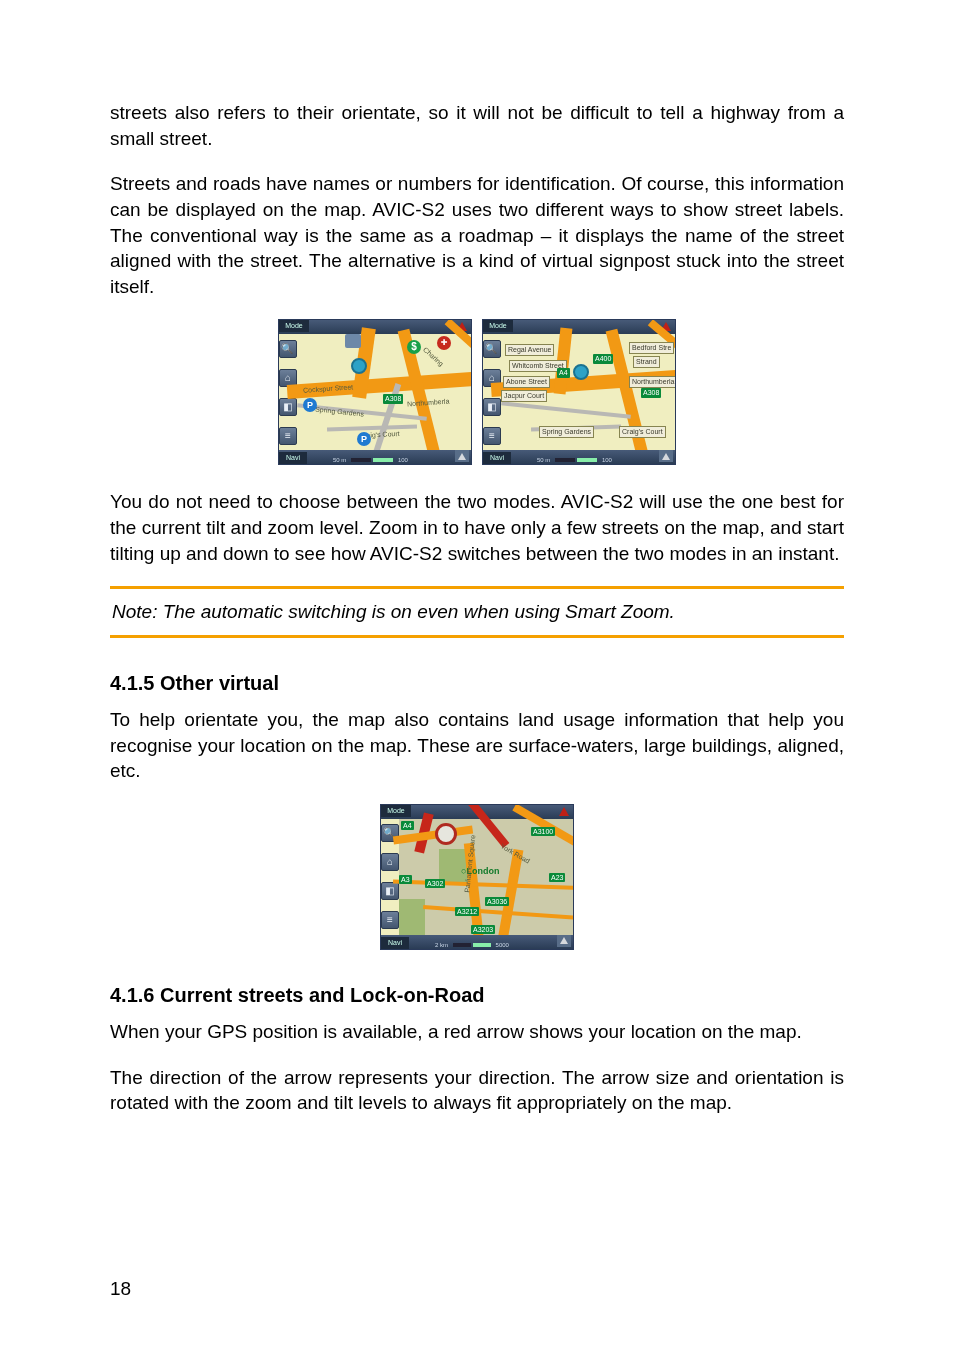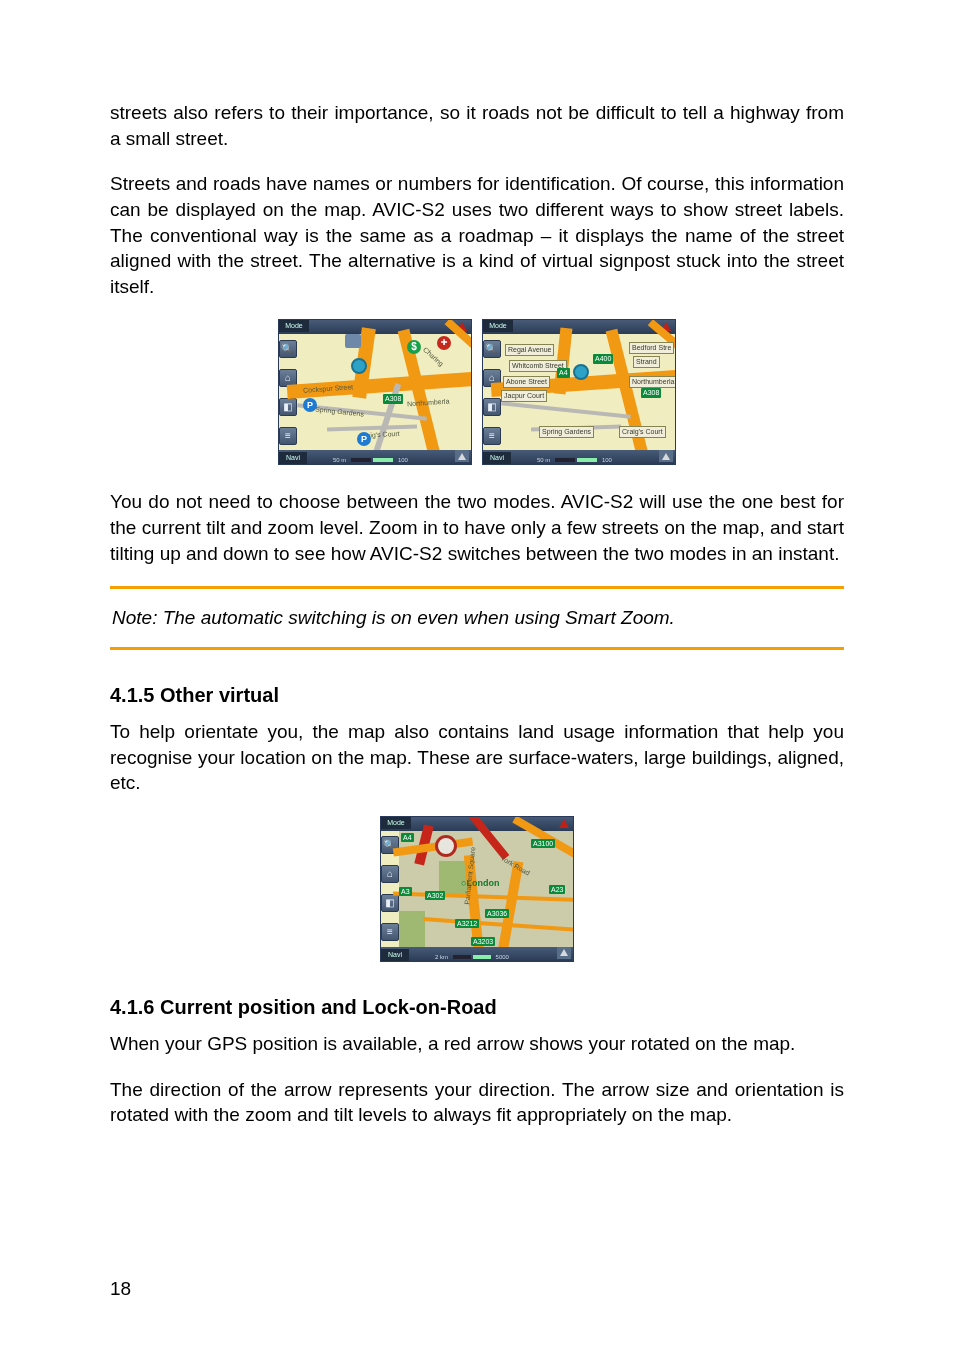--- a/index.html
+++ b/index.html
@@ -18,21 +18,21 @@
     text-align: justify;
   }
   h3[data-name="section-heading"] {
     font-size: 20px;
     font-weight: bold;
     margin: 32px 0 10px 0;
   }
   .note-box {
     border-top: 3px solid #f5a000;
     border-bottom: 3px solid #f5a000;
-    padding: 16px 2px;
+    padding: 10px 2px;
     margin: 20px 0 30px 0;
     font-style: italic;
   }
   .note-box span { font-style: italic; }
 
   .img-row {
     display: flex;
     justify-content: center;
     gap: 10px;
     margin: 14px 0 24px 0;
@@ -147,21 +147,21 @@
   }
 
   .roundmark {
     position:absolute; width:16px;height:16px;border-radius:50%;
     border:3px solid #b02a20; background:#e6e6de;
   }
 </style>
 </head>
 <body>
 
-<p data-name="body-paragraph">streets also refers to their importance, so it roads not be difficult to tell a highway from a small street.</p>
+<p data-name="body-paragraph">streets also refers to their orientate, so it will not be difficult to tell a highway from a small street.</p>
 
 <p data-name="body-paragraph">Streets and roads have names or numbers for identification. Of course, this information can be displayed on the map. AVIC-S2 uses two different ways to show street labels. The conventional way is the same as a roadmap – it displays the name of the street aligned with the street. The alternative is a kind of virtual signpost stuck into the street itself.</p>
 
 <div class="img-row" data-name="map-screenshot-pair">
 
   <div class="map-thumb" data-name="map-screenshot-angled-labels">
     <div class="topbar">
       <div class="mode" data-name="mode-label">Mode</div>
       <div class="tri-red" data-name="direction-icon"></div>
     </div>
@@ -322,19 +322,19 @@
         <span class="seg" style="width:18px;background:#8ea;"></span>
         <span class="lbl">5000 ft</span>
       </div>
       <div class="corner-icon" data-name="north-arrow-icon">
           <div class="tri-up"></div>
         </div>
     </div>
   </div>
 </div>
 
-<h3 data-name="section-heading">4.1.6  Current position and Lock-on-Road</h3>
-
-<p data-name="body-paragraph">When your GPS position is available, a red arrow  shows your rotated on the map.</p>
+<h3 data-name="section-heading">4.1.6  Current streets and Lock-on-Road</h3>
+
+<p data-name="body-paragraph">When your GPS position is available, a red arrow  shows your location on the map.</p>
 
 <p data-name="body-paragraph">The direction of the arrow represents your direction. The arrow size and orientation is rotated with the zoom and tilt levels to always fit appropriately on the map.</p>
 
 <div class="page-num" data-name="page-number">18</div>
 
 </body></html>

